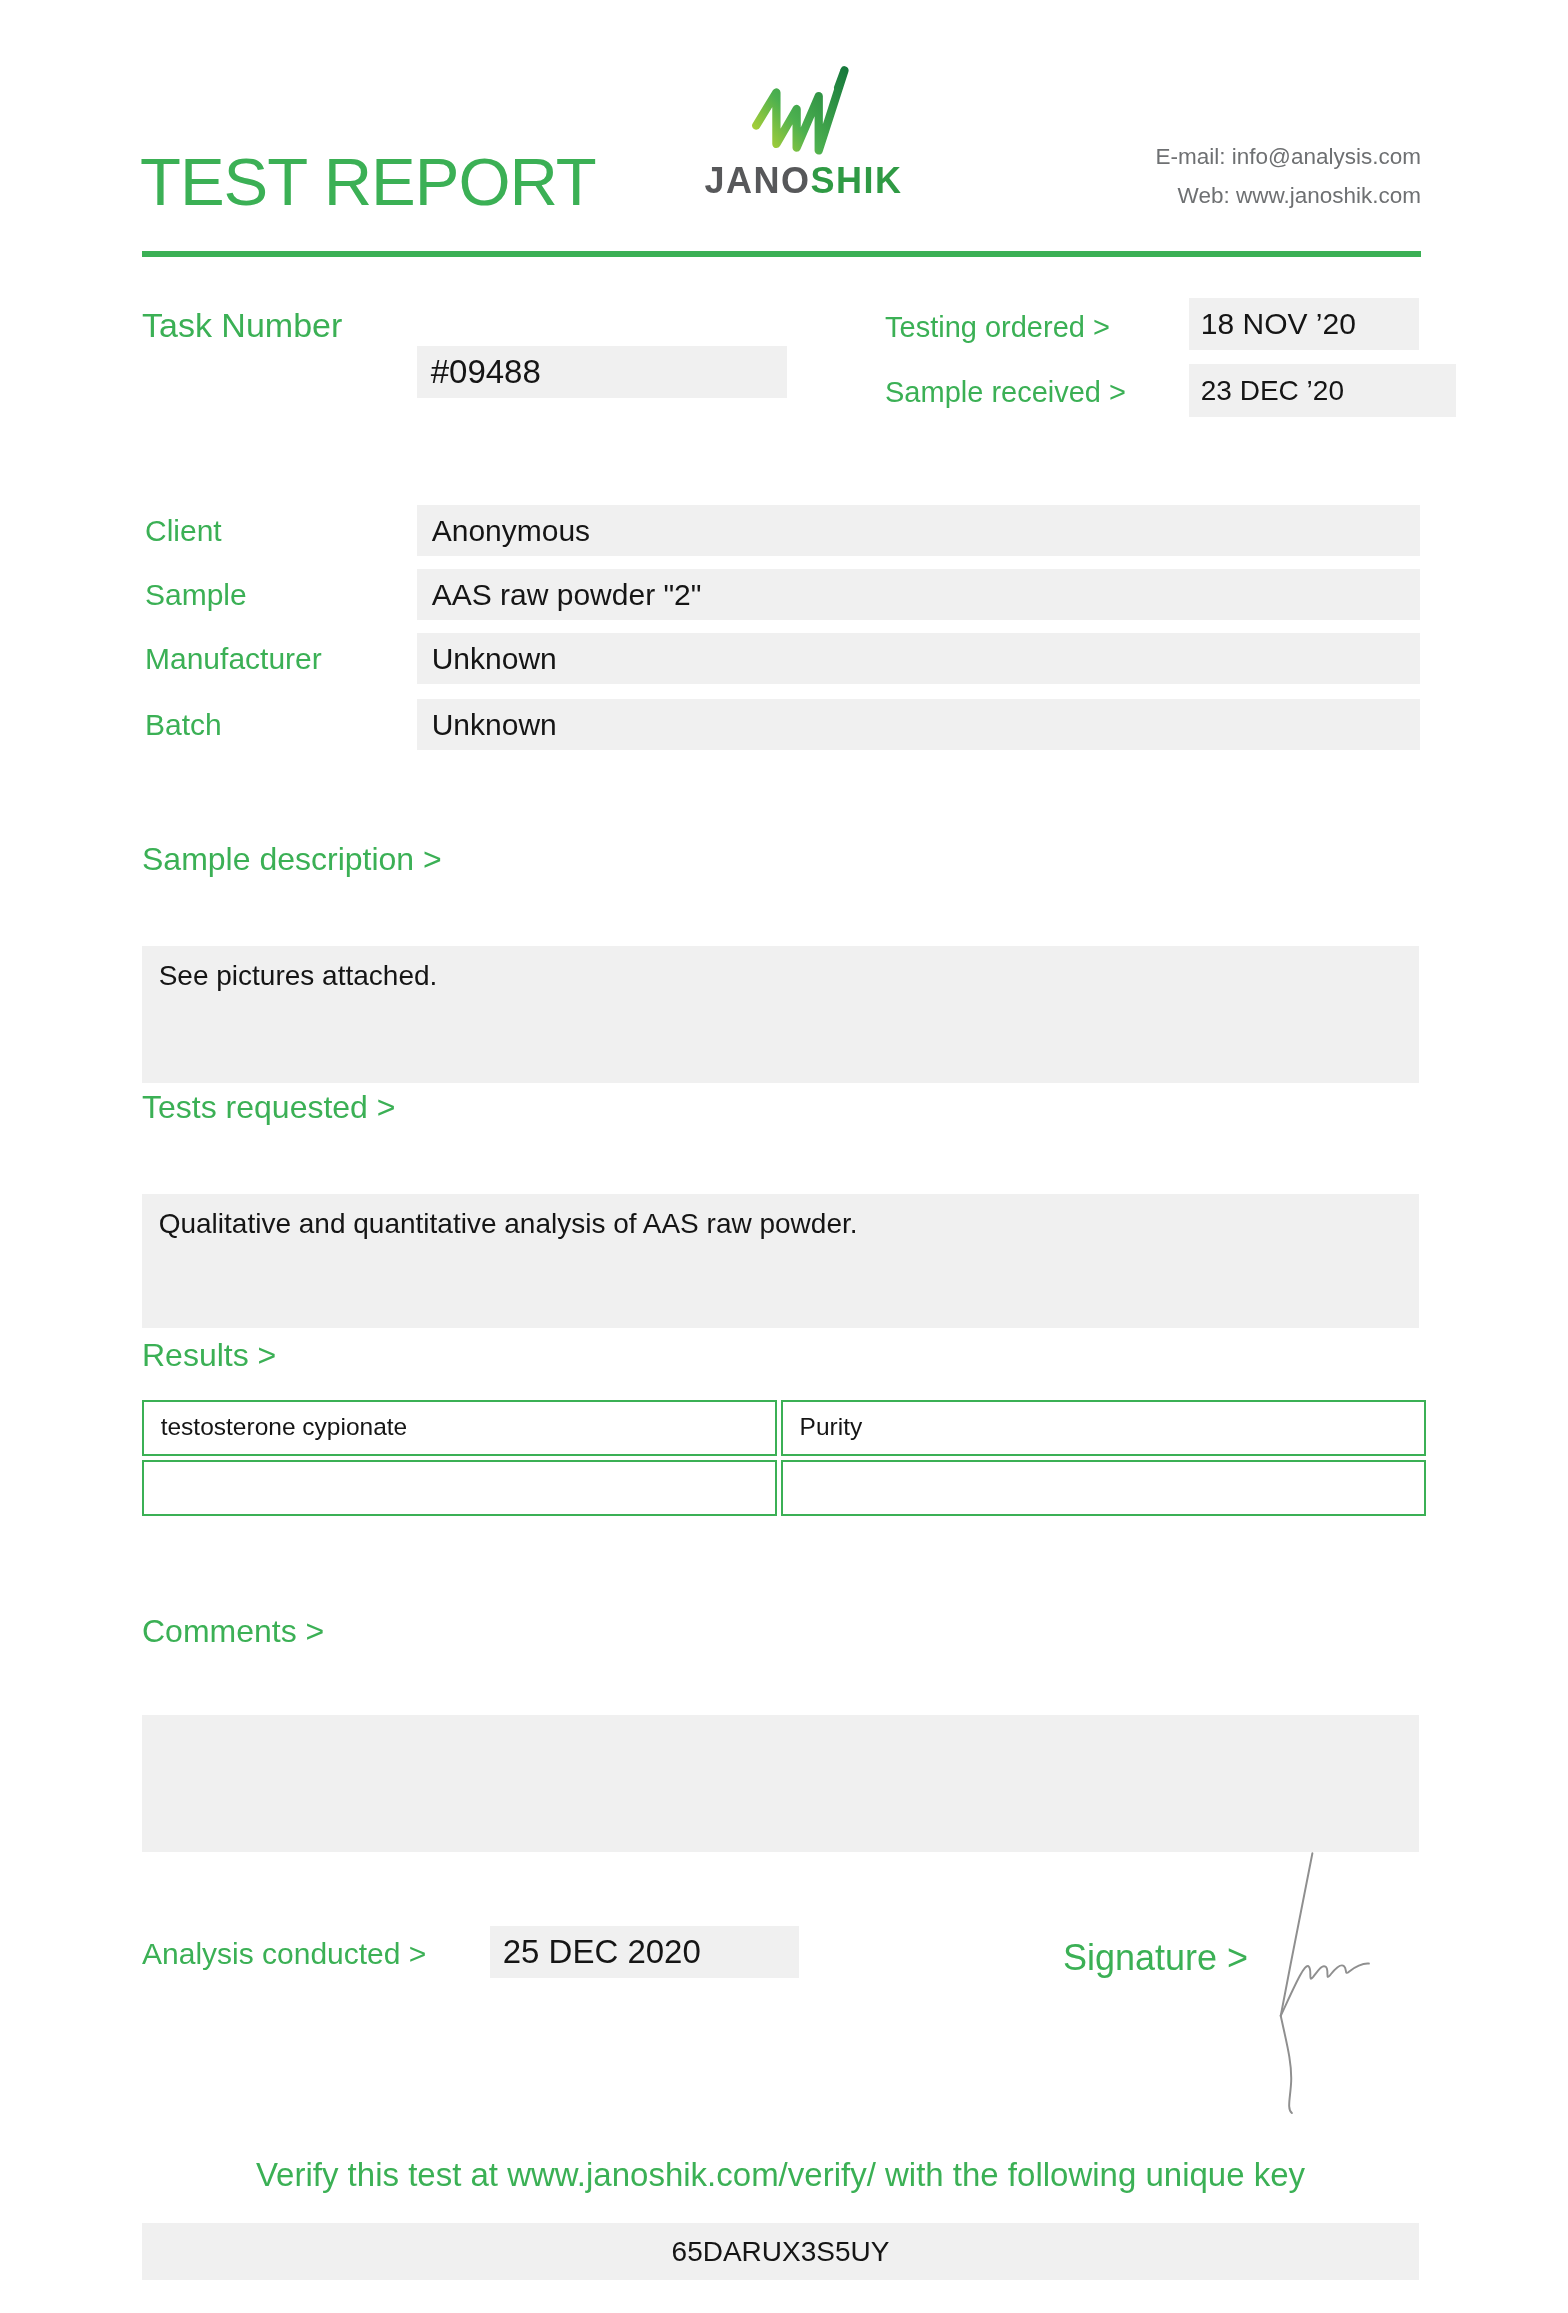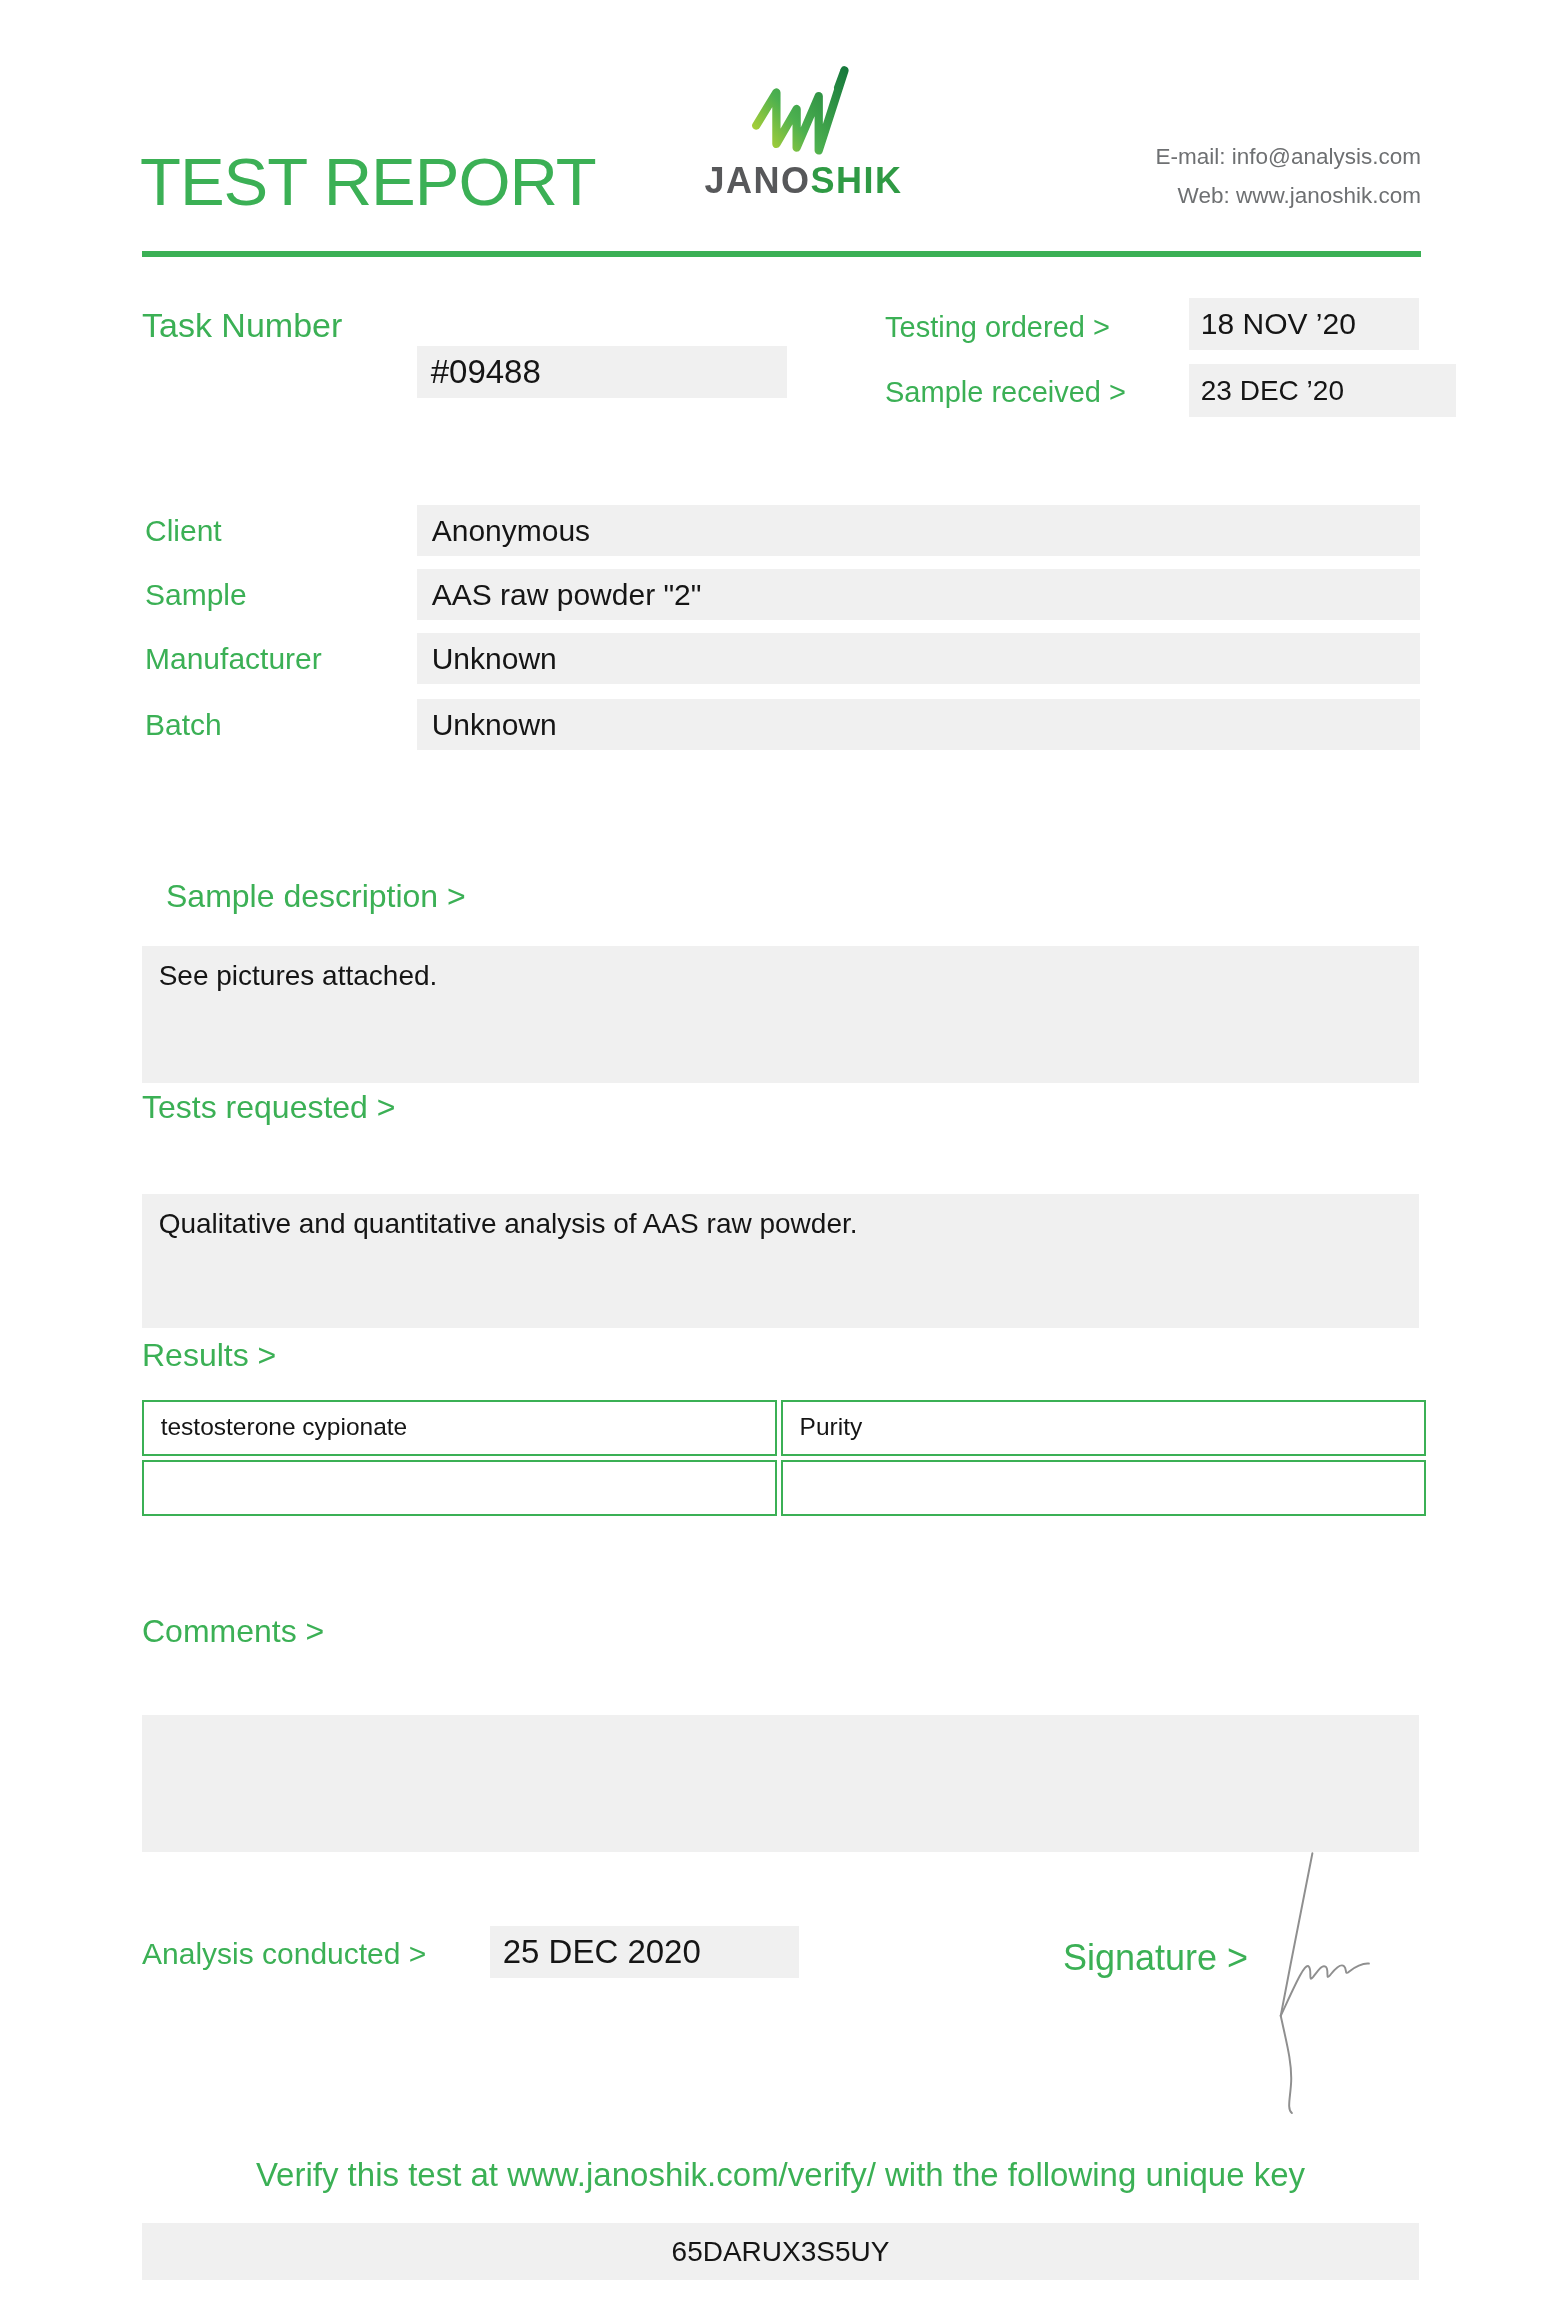--- a/index.html
+++ b/index.html
@@ -38,21 +38,21 @@
   .ordered-label{left:885px;top:311px;font-size:29px;}
   .ordered-box{left:1189px;top:298px;width:230px;height:52px;font-size:30px;line-height:52px;padding-left:11.8px;}
   .received-label{left:885px;top:376px;font-size:29px;}
   .received-box{left:1189px;top:364px;width:267px;height:53px;font-size:28px;line-height:53px;padding-left:11.8px;}
 
   .dlabel{left:145px;font-size:30px;line-height:51px;color:var(--green);}
   .dbox{left:417px;width:1003px;height:51px;font-size:30px;line-height:51px;padding-left:14.7px;}
   .d0{top:505px;} .d1{top:569px;} .d2{top:633px;} .d3{top:699px;}
 
   .sec-heading{left:142px;font-size:32px;color:var(--green);}
-  .h-sd{top:878px;margin-left:24px;} .h-tr{top:1089px;} .h-res{top:1337px;} .h-com{top:1613px;}
+  .h-sd{top:841px;} .h-tr{top:1089px;} .h-res{top:1337px;} .h-com{top:1613px;}
 
   .content-box{left:142px;width:1277px;padding:12.7px 16.7px;font-size:28px;line-height:33px;color:var(--ink);margin-top:34px;}
   .b-sd{top:912px;height:137px;}
   .b-tr{top:1160px;height:134px;}
   .b-com{top:1681px;height:137px;}
 
   .results-table{left:142px;top:1400px;width:1284px;display:grid;
     grid-template-columns:635px 645px;grid-auto-rows:56px;gap:3.9px;}
   .rcell{border:2.9px solid var(--green);background:#fff;font-size:24.5px;line-height:49px;padding-left:16.7px;
     white-space:nowrap;overflow:hidden;}

